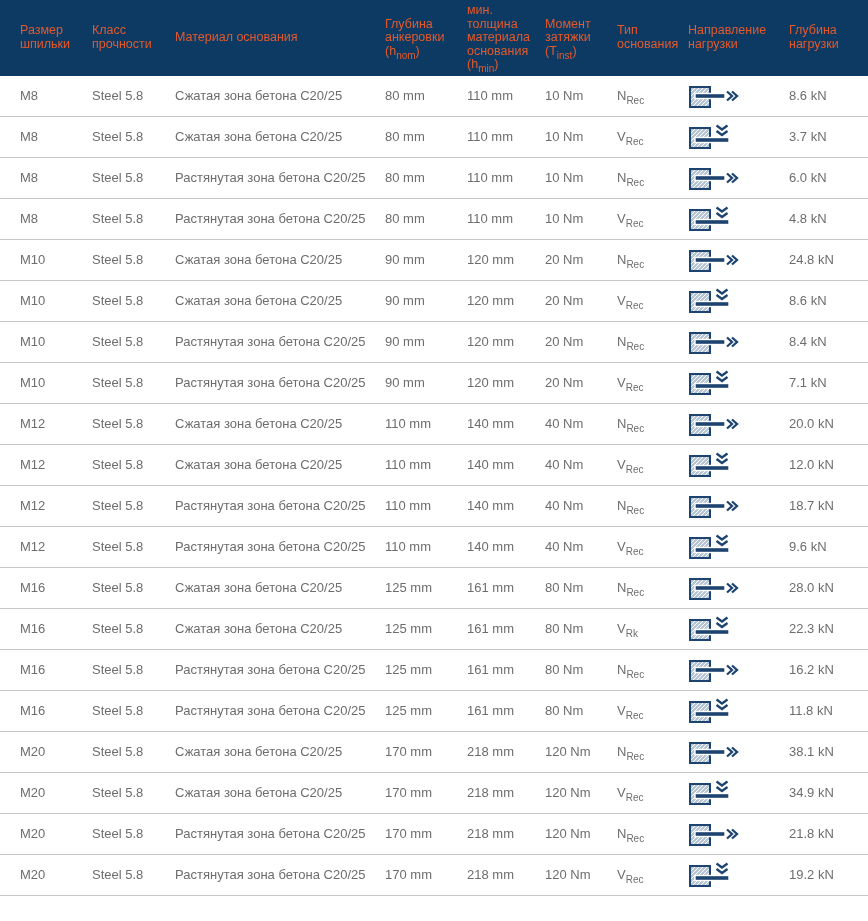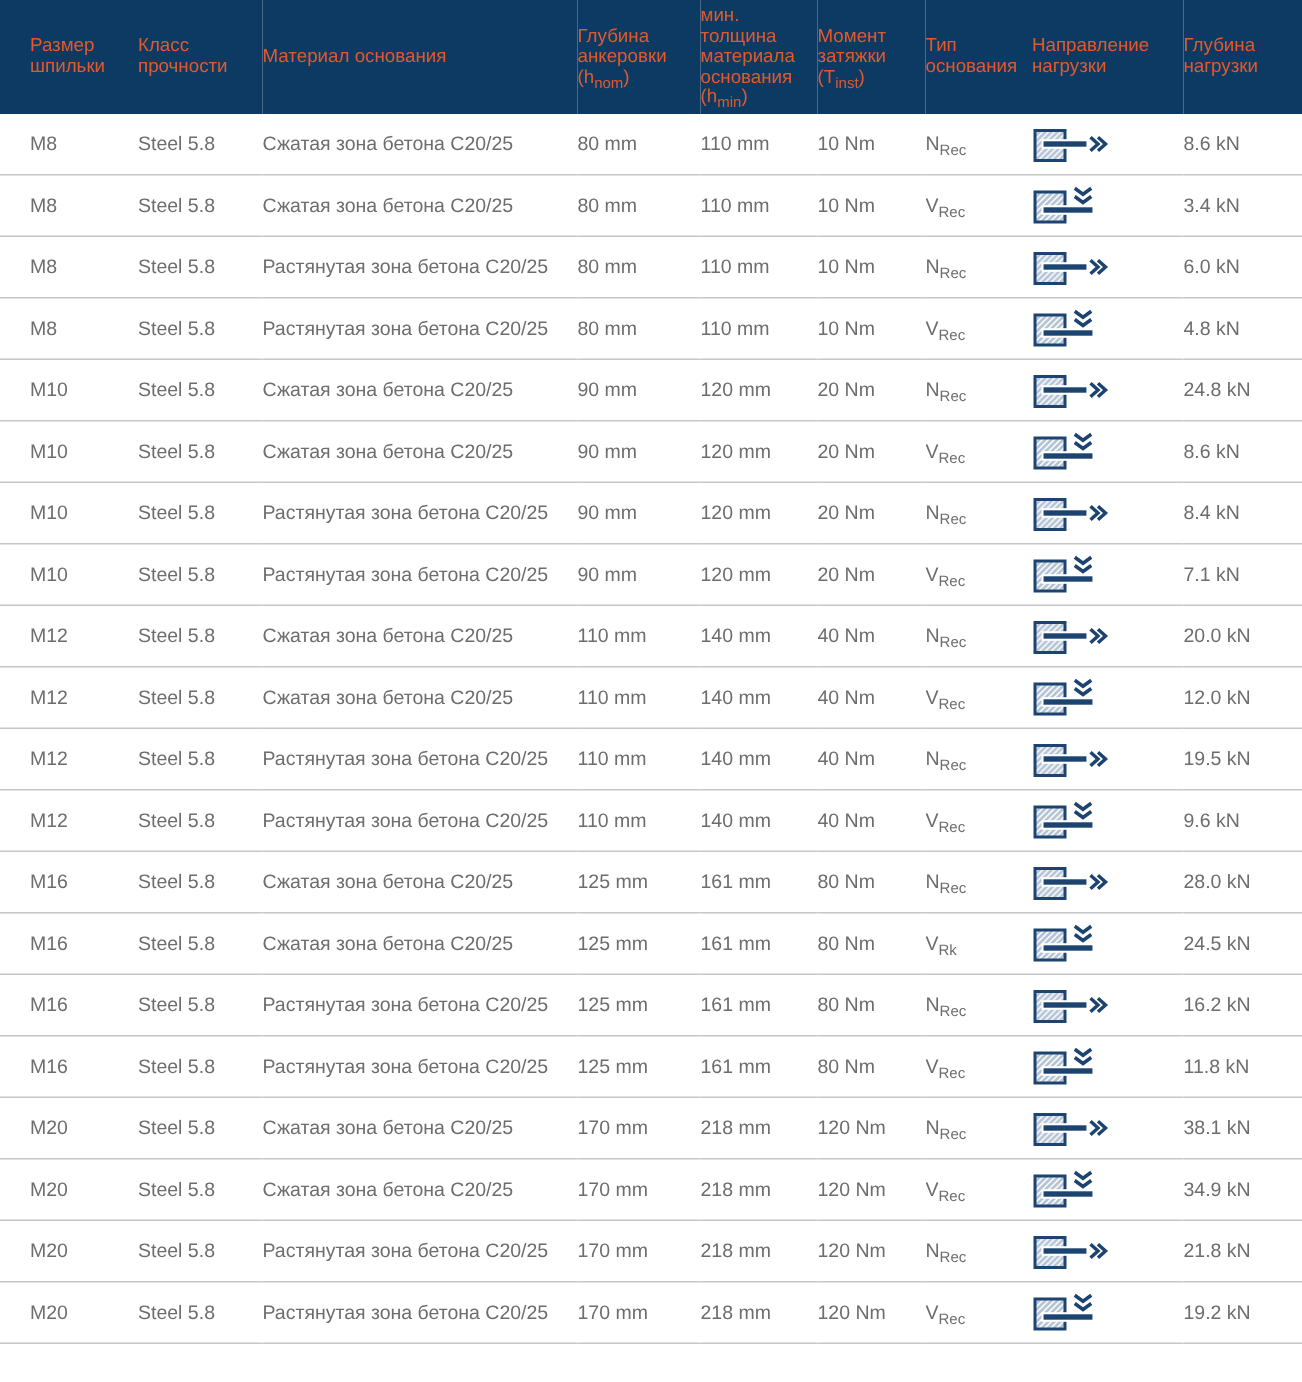--- a/index.html
+++ b/index.html
@@ -130,21 +130,21 @@
     <td>110 mm</td>
     <td>10 Nm</td>
     <td><span>V</span><sub>Rec</sub></td>
     <td>
             <svg class="dir-icon" width="54" height="26" viewBox="0 0 54 26">
     <rect class="sq" x="2" y="4" width="20" height="20" fill="url(#hatch)"></rect>
     <rect class="bar" x="7" y="13.5" width="34" height="5"></rect>
     <path class="chev" d="M28.5 1.5 l5.5 4 5.5 -4 M28.5 7 l5.5 4 5.5 -4"></path>
   </svg>
           </td>
-    <td>3.4 kN</td>
+    <td>3.7 kN</td>
   </tr>
         <tr>
     <td>M8</td>
     <td>Steel 5.8</td>
     <td>Растянутая зона бетона C20/25</td>
     <td>80 mm</td>
     <td>110 mm</td>
     <td>10 Nm</td>
     <td><span>N</span><sub>Rec</sub></td>
     <td>
@@ -283,21 +283,21 @@
     <td>140 mm</td>
     <td>40 Nm</td>
     <td><span>N</span><sub>Rec</sub></td>
     <td>
             <svg class="dir-icon" width="54" height="26" viewBox="0 0 54 26">
     <rect class="sq" x="2" y="4" width="20" height="20" fill="url(#hatch)"></rect>
     <rect class="bar" x="7" y="10.5" width="30" height="5"></rect>
     <path class="chev" d="M39 8.5 l5 4.5 -5 4.5 M44 8.5 l5 4.5 -5 4.5"></path>
   </svg>
           </td>
-    <td>19.5 kN</td>
+    <td>18.7 kN</td>
   </tr>
         <tr>
     <td>M12</td>
     <td>Steel 5.8</td>
     <td>Растянутая зона бетона C20/25</td>
     <td>110 mm</td>
     <td>140 mm</td>
     <td>40 Nm</td>
     <td><span>V</span><sub>Rec</sub></td>
     <td>
@@ -334,21 +334,21 @@
     <td>161 mm</td>
     <td>80 Nm</td>
     <td><span>V</span><sub>Rk</sub></td>
     <td>
             <svg class="dir-icon" width="54" height="26" viewBox="0 0 54 26">
     <rect class="sq" x="2" y="4" width="20" height="20" fill="url(#hatch)"></rect>
     <rect class="bar" x="7" y="13.5" width="34" height="5"></rect>
     <path class="chev" d="M28.5 1.5 l5.5 4 5.5 -4 M28.5 7 l5.5 4 5.5 -4"></path>
   </svg>
           </td>
-    <td>24.5 kN</td>
+    <td>22.3 kN</td>
   </tr>
         <tr>
     <td>M16</td>
     <td>Steel 5.8</td>
     <td>Растянутая зона бетона C20/25</td>
     <td>125 mm</td>
     <td>161 mm</td>
     <td>80 Nm</td>
     <td><span>N</span><sub>Rec</sub></td>
     <td>

